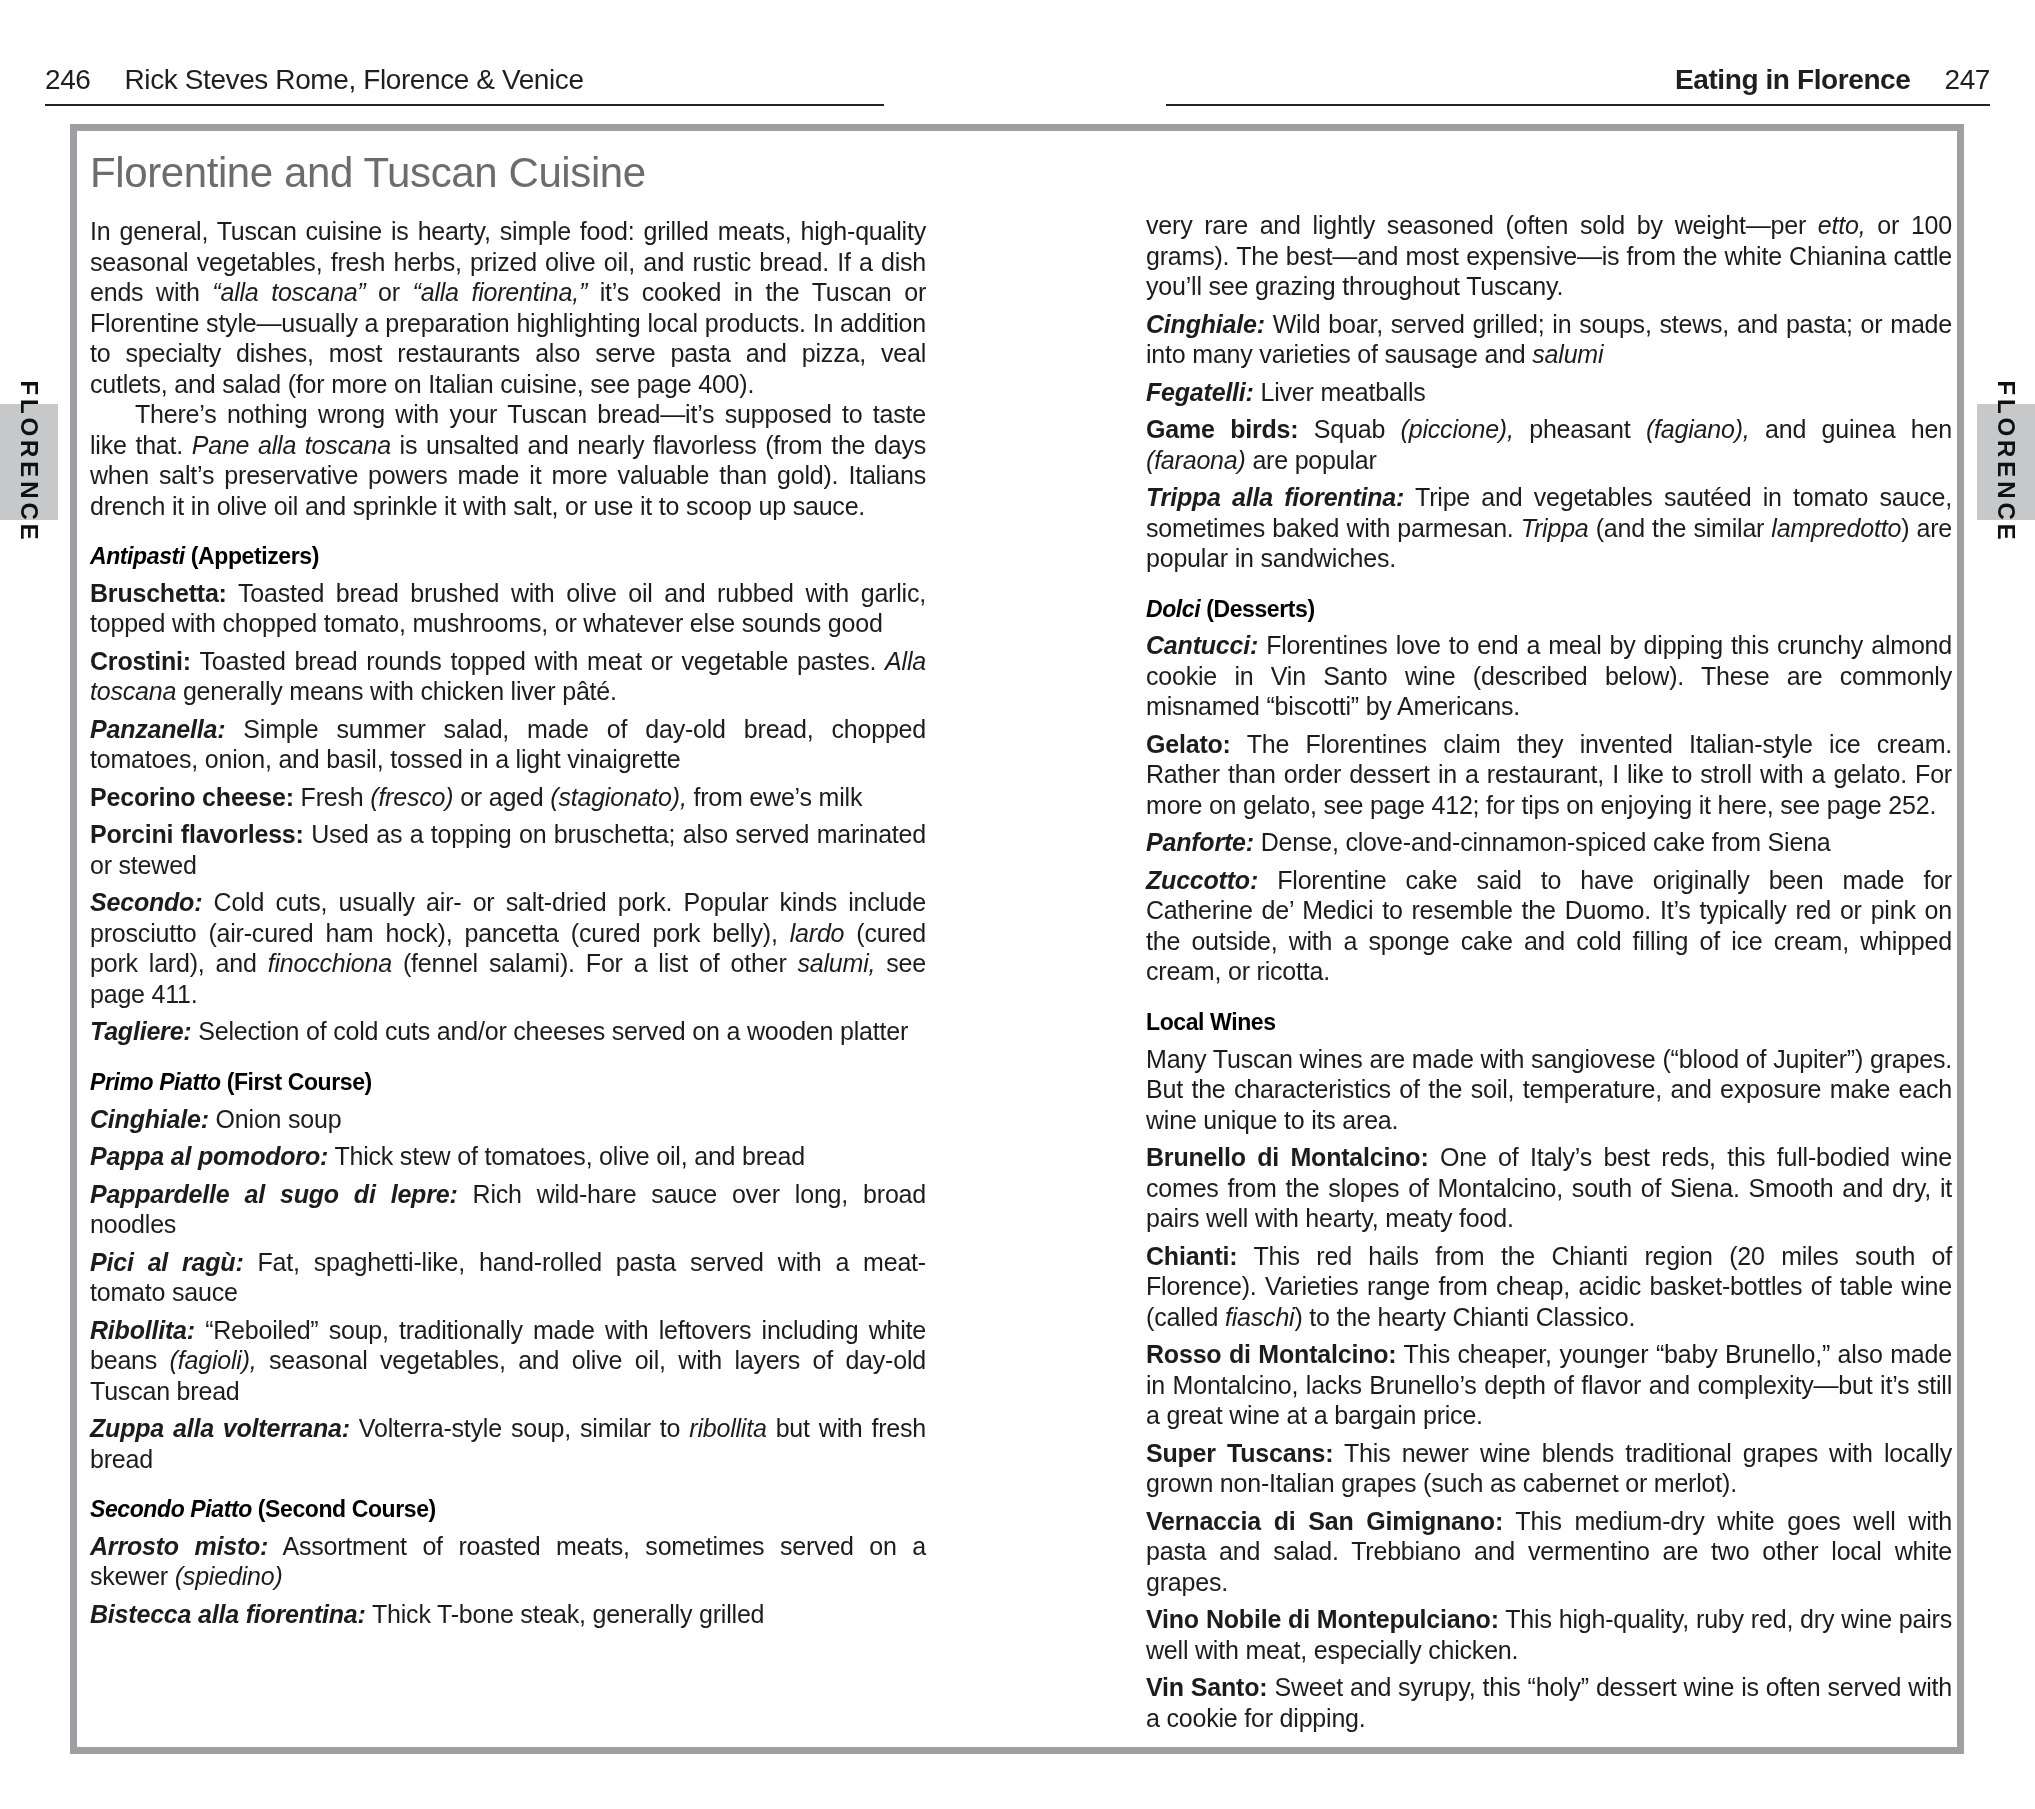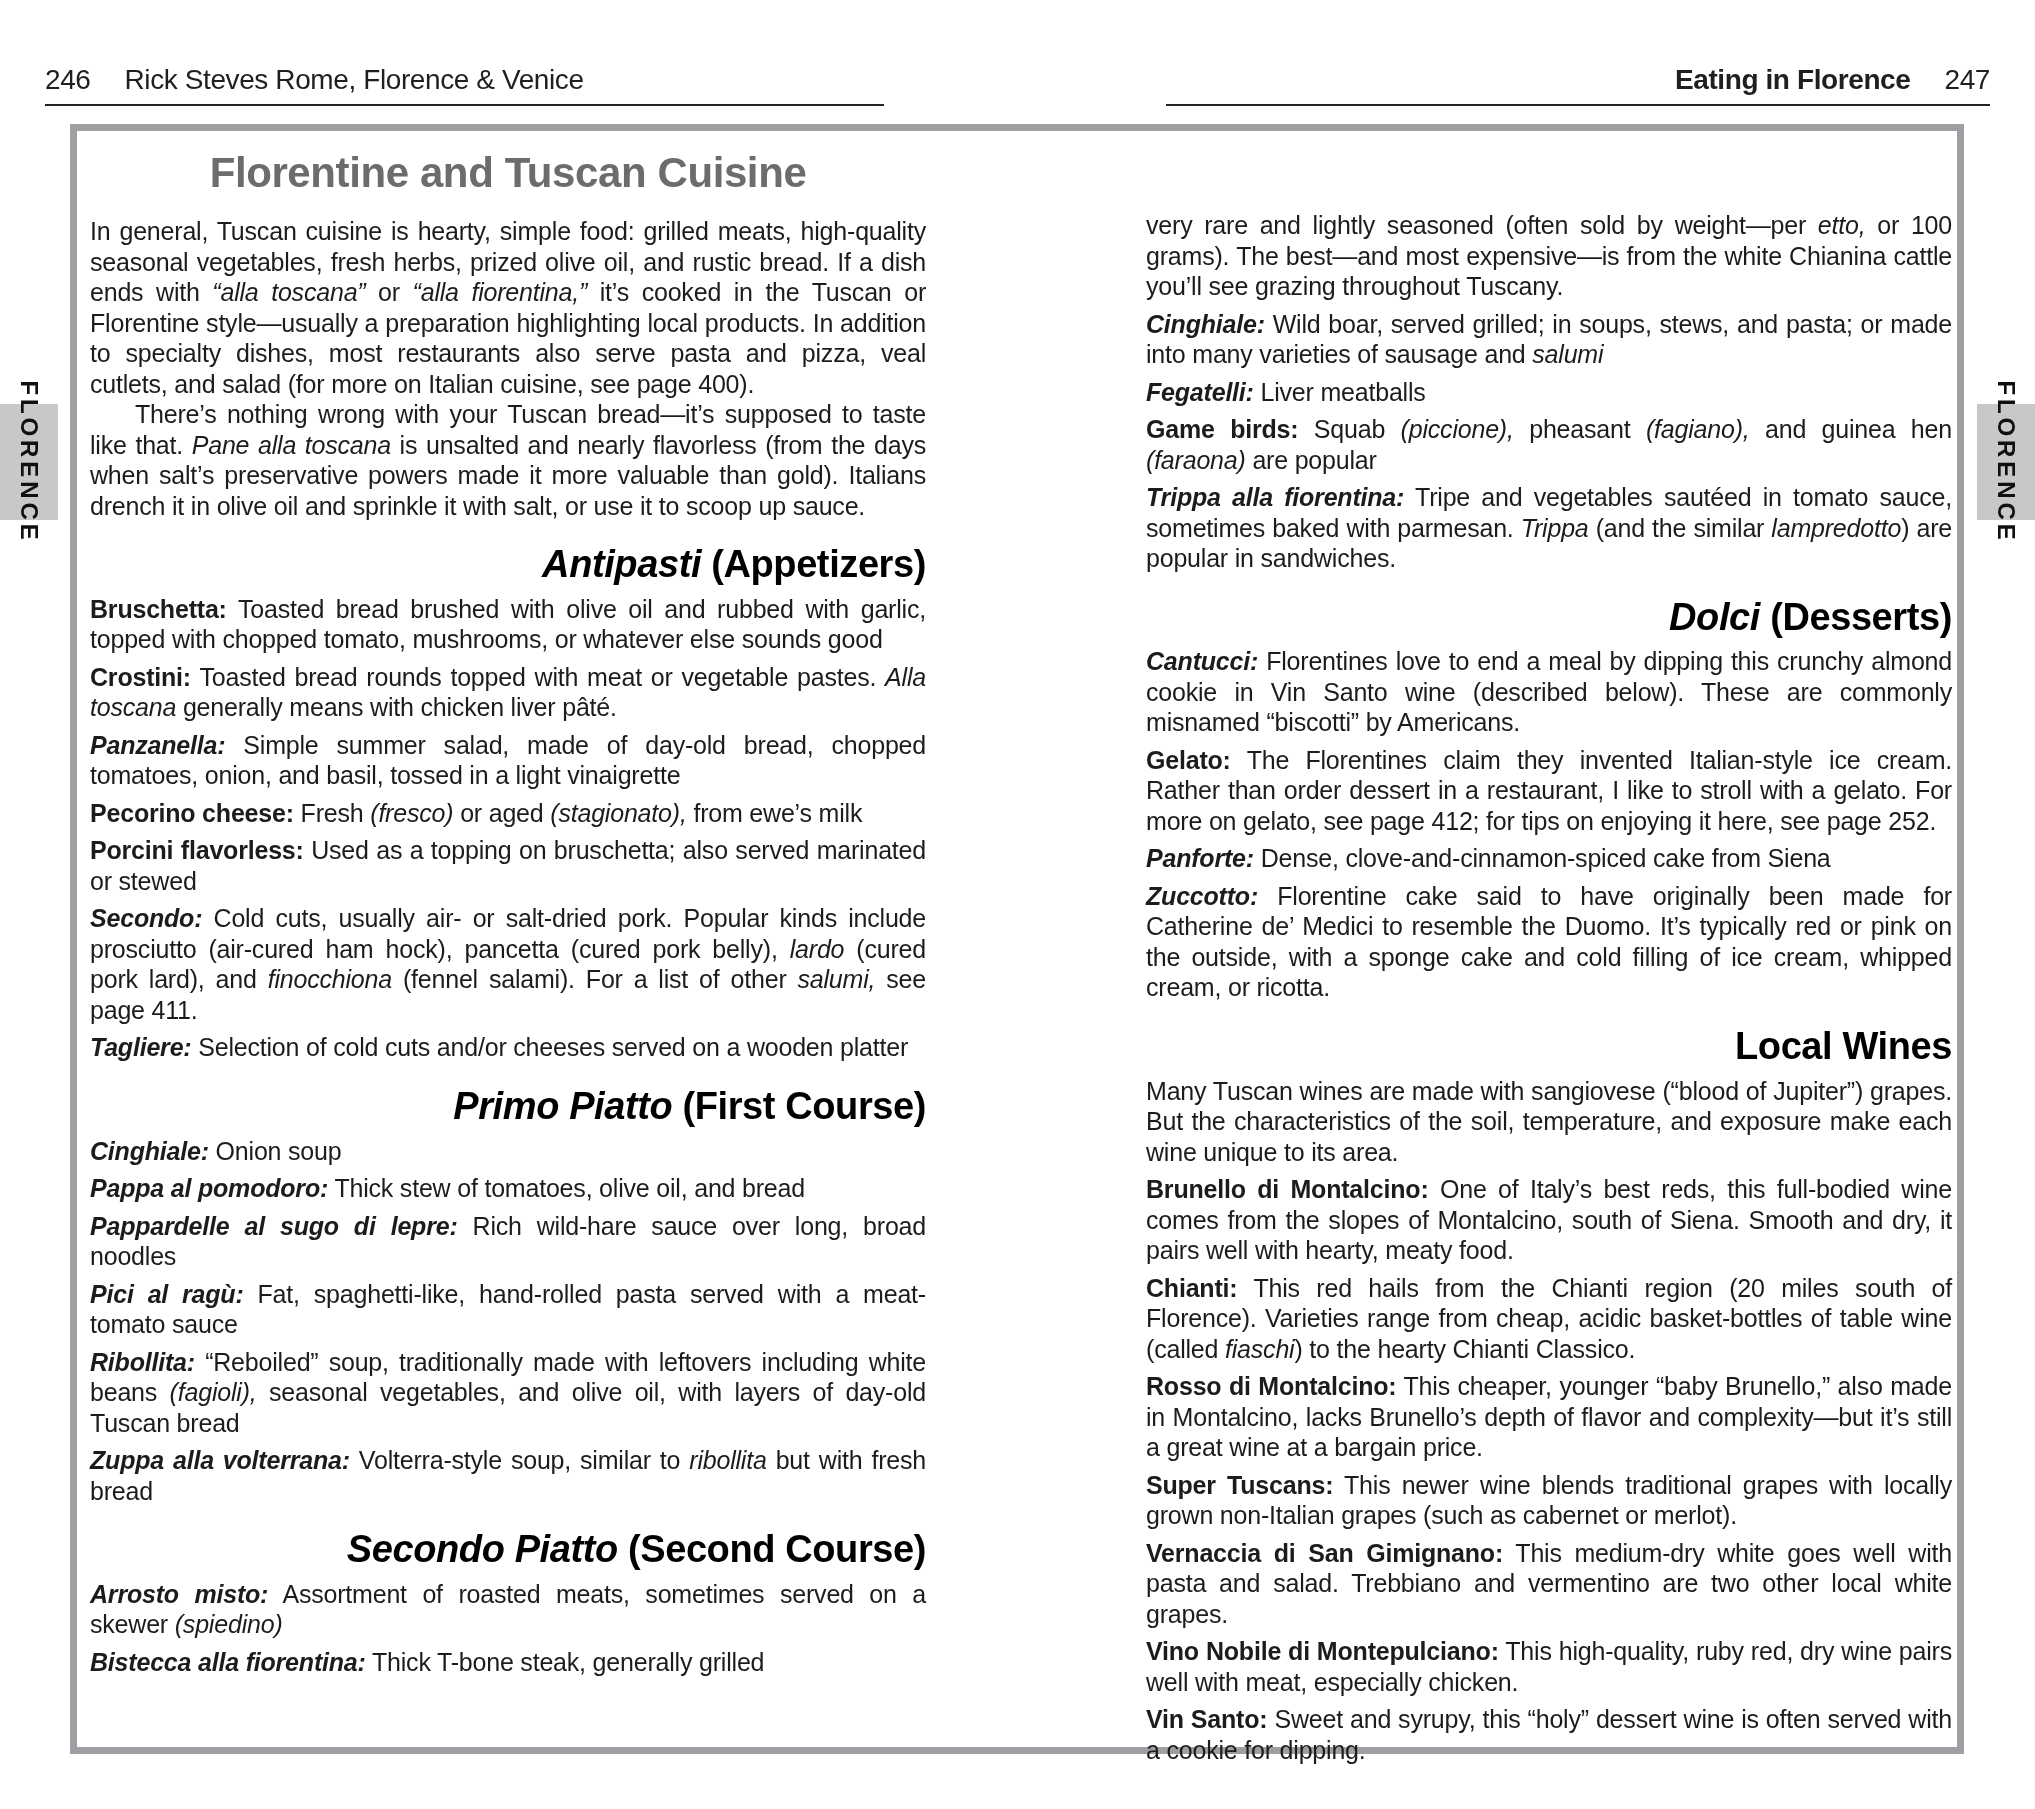--- a/index.html
+++ b/index.html
@@ -21,24 +21,24 @@
   .tab-left{left:0;}
   .tab-right{left:1977px;}
   .tab span{
     position:absolute;left:50%;top:50%;transform:translate(-50%,-50%);
     writing-mode:vertical-rl;text-orientation:mixed;white-space:nowrap;
     font-weight:700;font-size:24px;letter-spacing:3.9px;color:#101010;
   }
   .col{position:absolute;text-align:justify;}
   .col-left{left:90px;top:149px;width:836px;}
   .col-right{left:1146px;top:210px;width:806px;}
-  .main-title{margin:0 0 19px;text-align:center;font-size:42px;font-weight:700;color:#6a6c6e;letter-spacing:-0.4px;}
+  .main-title{margin:0 0 19px;text-align:left;font-size:42px;font-weight:400;color:#6a6c6e;letter-spacing:-0.4px;}
   .body-p{margin:0;font-size:25px;line-height:30.5px;letter-spacing:-0.2px;}
   .body-p.indent{text-indent:45px;}
-  h2.sec{margin:22px 0 7.8px;font-size:38px;font-weight:700;color:#000;letter-spacing:-0.4px;text-align:right;}
+  h2.sec{margin:22px 0 7.8px;font-size:23px;font-weight:700;color:#000;letter-spacing:-0.4px;text-align:left;}
   h2.sec i{font-style:italic;}
   .entry{margin:7px 0 0;font-size:25px;line-height:30.5px;letter-spacing:-0.2px;}
   .term{font-weight:700;}
   .term.it{font-style:italic;}
   section{display:block;}
 </style>
 </head>
 <body>
 
 <div>

